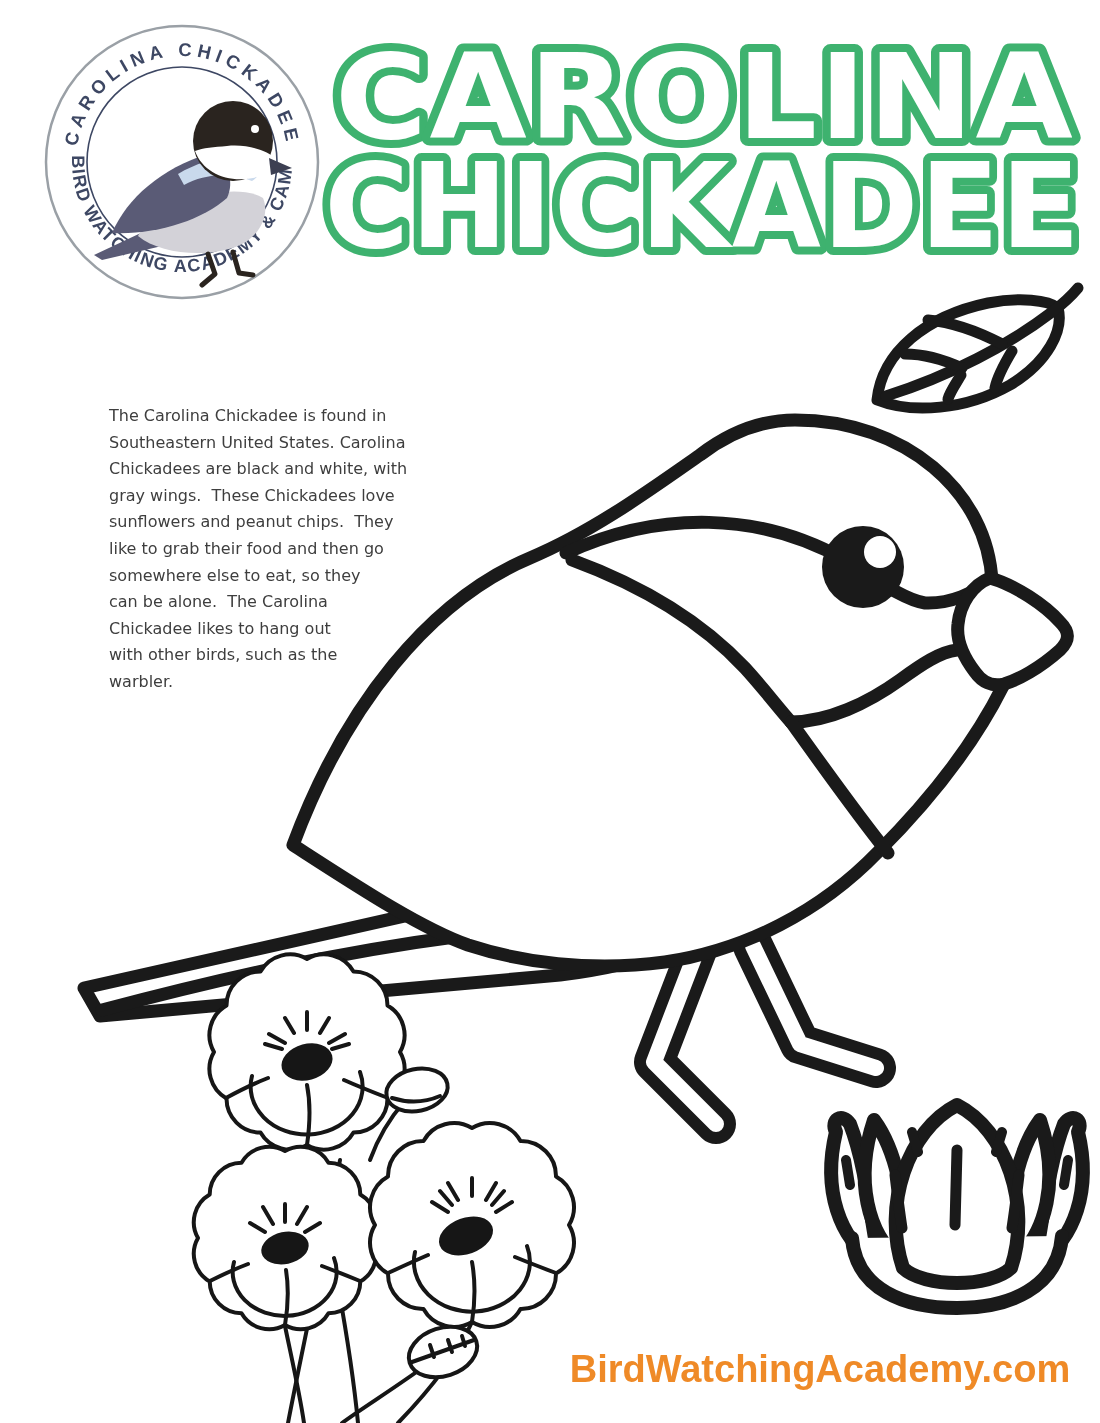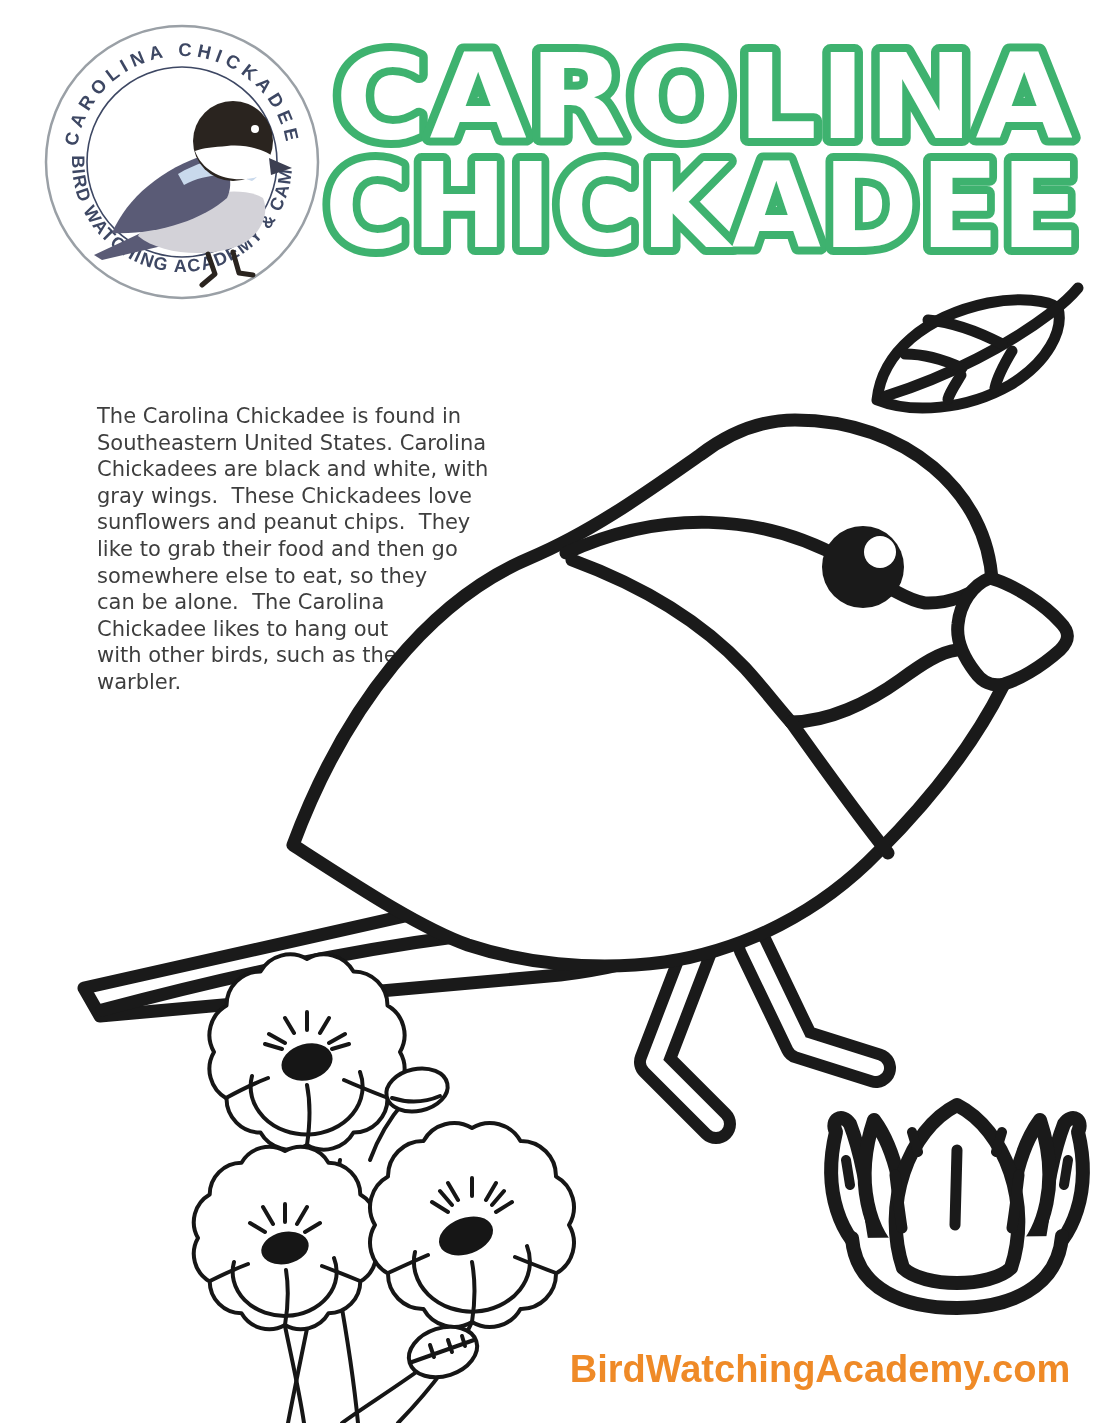--- a/index.html
+++ b/index.html
@@ -16,22 +16,22 @@
     fill:#ffffff; stroke:#3eb26f; stroke-width:16;
     stroke-linejoin:round; paint-order:stroke fill;
     font-size:118px; letter-spacing:2px;
   }
   .subtitle {
     position:absolute; left:491px; top:250px; width:400px;
     text-align:center; color:#3eb26f; font-weight:bold; font-size:35px;
     font-family:"Liberation Sans", sans-serif;
   }
   .description {
-    position:absolute; left:97px; top:403px; width:460px;
-    color:#3e3e3e; font-size:21px; line-height:26.6px;
+    position:absolute; left:109px; top:403px; width:460px;
+    color:#3e3e3e; font-size:16px; line-height:26.6px;
     white-space:pre-wrap; font-family:"DejaVu Sans", sans-serif;
   }
   .footer-url {
     position:absolute; left:520px; top:1348px; width:600px;
     text-align:center; color:#ef8a27; font-weight:bold; font-size:38px;
     font-family:"Liberation Sans", sans-serif;
   }
   .logo-svg { position:absolute; left:42px; top:22px; width:280px; height:280px; }
   .ring-text {
     font-family:"Liberation Sans", sans-serif; font-weight:bold;

